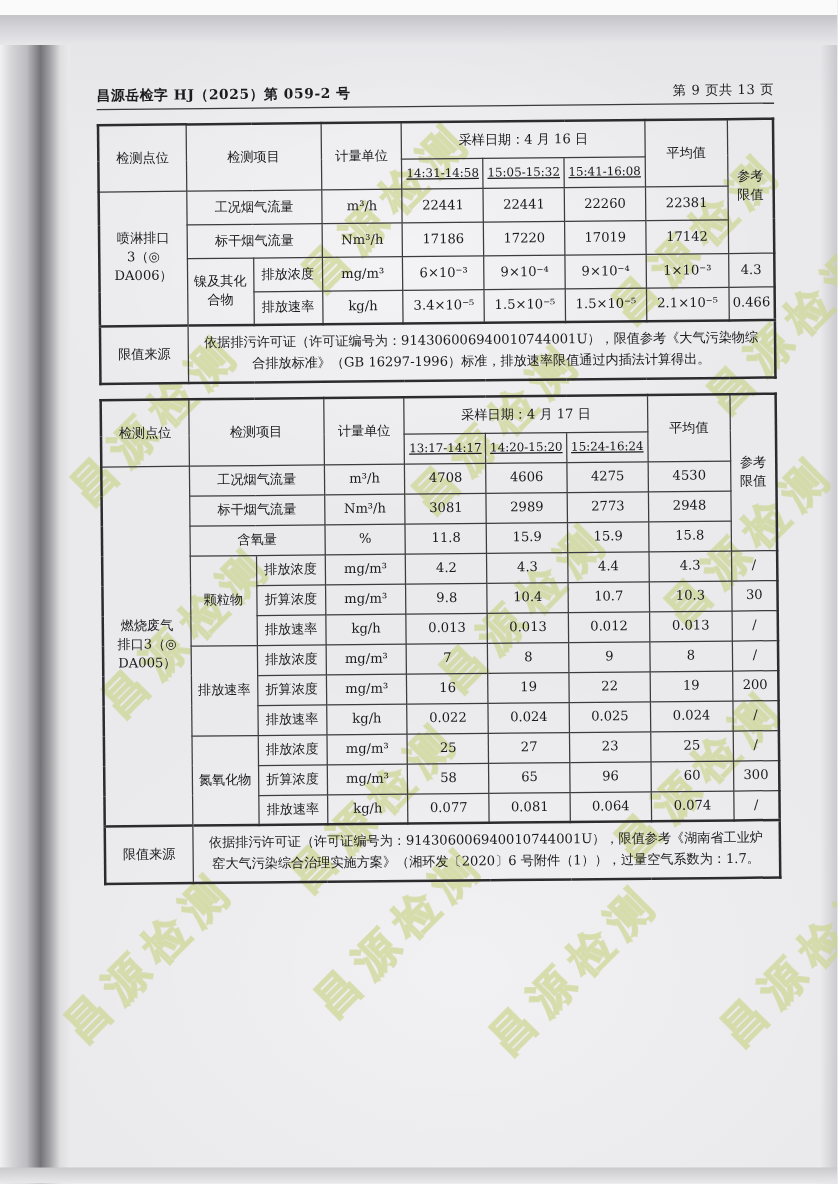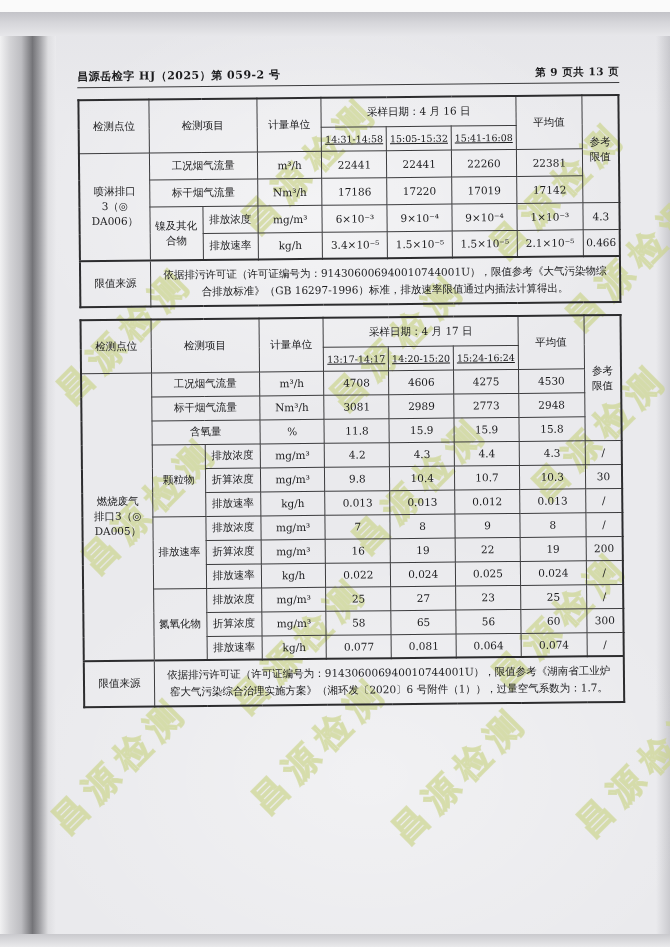--- a/index.html
+++ b/index.html
@@ -36,21 +36,21 @@
     transform:translate(-50%,-50%) rotate(-45deg); }
 
   
   .content { position:absolute; left:77px; top:58px; width:542px;
     transform:rotate(-0.55deg); transform-origin:20px 0;
     color:#1b1b1d; }
 
   .doc-header { display:flex; justify-content:space-between; align-items:flex-end;
     height:30px; border-bottom:1.5px solid #3a3a3c; padding-bottom:3px;
     font-size:11px; font-weight:bold; letter-spacing:0.5px; }
-  .doc-header .right { font-weight:bold; font-size:10.5px; }
+  .doc-header .right { font-weight:normal; font-size:10.5px; }
 
   table { border-collapse:collapse; table-layout:fixed; width:542px;
     border:2px solid #2c2c2e; }
   #t1 { margin-top:11px; }
   #t2 { margin-top:11px; }
   td { border:1px solid #3c3c3e; text-align:center; vertical-align:middle;
     font-size:10.5px; padding:1px 2px; overflow:hidden; }
   .pre { white-space:pre-line; line-height:1.45; }
   .bold { font-weight:normal; }
   .time { font-size:9.5px; letter-spacing:0;text-decoration:underline; }
@@ -288,21 +288,21 @@
         <td>27</td>
         <td>23</td>
         <td>25</td>
         <td>/</td>
       </tr>
       <tr class="data">
         <td>折算浓度</td>
         <td>mg/m³</td>
         <td>58</td>
         <td>65</td>
-        <td>56</td>
+        <td>96</td>
         <td>60</td>
         <td>300</td>
       </tr>
       <tr class="data">
         <td>排放速率</td>
         <td>kg/h</td>
         <td>0.077</td>
         <td>0.081</td>
         <td>0.064</td>
         <td>0.074</td>

